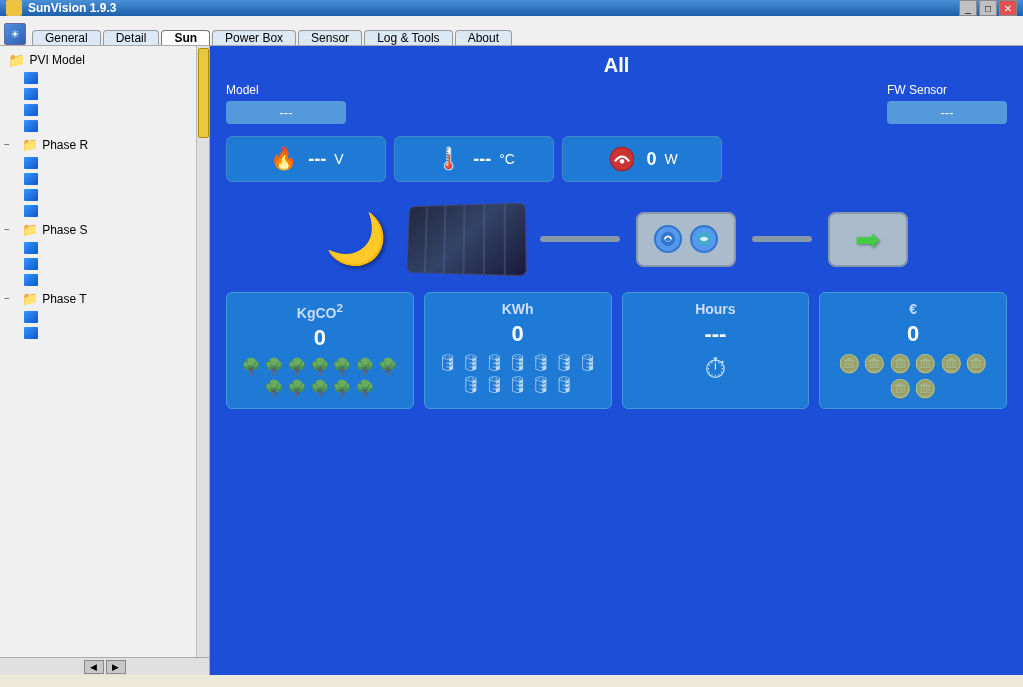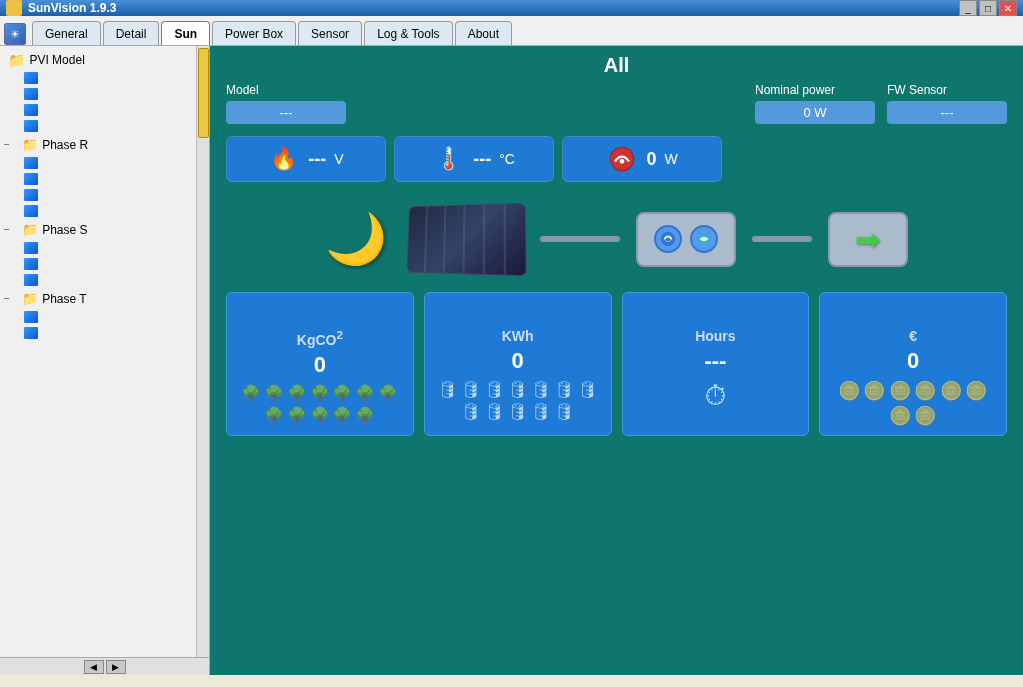--- a/index.html
+++ b/index.html
@@ -65,21 +65,21 @@
     .tab {
       padding: 4px 12px;
       margin-right: 2px;
       border: 1px solid #999;
       border-bottom: none;
       border-radius: 4px 4px 0 0;
       background: #dde8f5;
       font-size: 12px;
       cursor: pointer;
       color: #000;
-      height: 24px;
+      height: 15px;
       display: flex;
       align-items: center;
     }
     .tab.active {
       background: white;
       font-weight: bold;
       border-color: #777;
     }
     .menu-icon {
       width: 22px;
@@ -181,21 +181,21 @@
       display: flex;
       align-items: center;
       justify-content: center;
       font-size: 9px;
       cursor: pointer;
     }
 
     
     .right-panel {
       flex: 1;
-      background: #0f766e;
+      background: #1d4ed8;
       display: flex;
       flex-direction: column;
       padding: 0;
       overflow: hidden;
     }
 
     .content-title {
       text-align: center;
       color: white;
       font-size: 20px;
@@ -366,21 +366,20 @@
       border-radius: 6px;
       padding: 8px;
       color: white;
       text-align: center;
     }
     .stat-title {
       font-size: 14px;
       font-weight: bold;
       margin-bottom: 4px;
       color: #ccddff;
-      margin-top: 27px;
     }
     .stat-value {
       font-size: 22px;
       font-weight: bold;
       margin-bottom: 6px;
     }
     .stat-icons {
       display: flex;
       flex-wrap: wrap;
       justify-content: center;
@@ -537,24 +536,20 @@
 
     <div class="content-title">All</div>
 
     <div class="info-row">
       <div class="info-block">
         <div class="info-label">Model</div>
         <div class="info-value info-value-wide">---</div>
       </div>
       <div style="flex:1;"></div>
       <div class="info-block">
-        <div class="info-label">Nominal power</div>
-        <div class="info-value info-value-wide">0 W</div>
-      </div>
-      <div class="info-block">
         <div class="info-label">FW Sensor</div>
         <div class="info-value info-value-wide">---</div>
       </div>
     </div>
 
     <div class="metrics-row">
       <div class="metric-box">
         <div class="metric-icon">🔥</div>
         <span class="metric-value">---</span>
         <span class="metric-unit">V</span>

